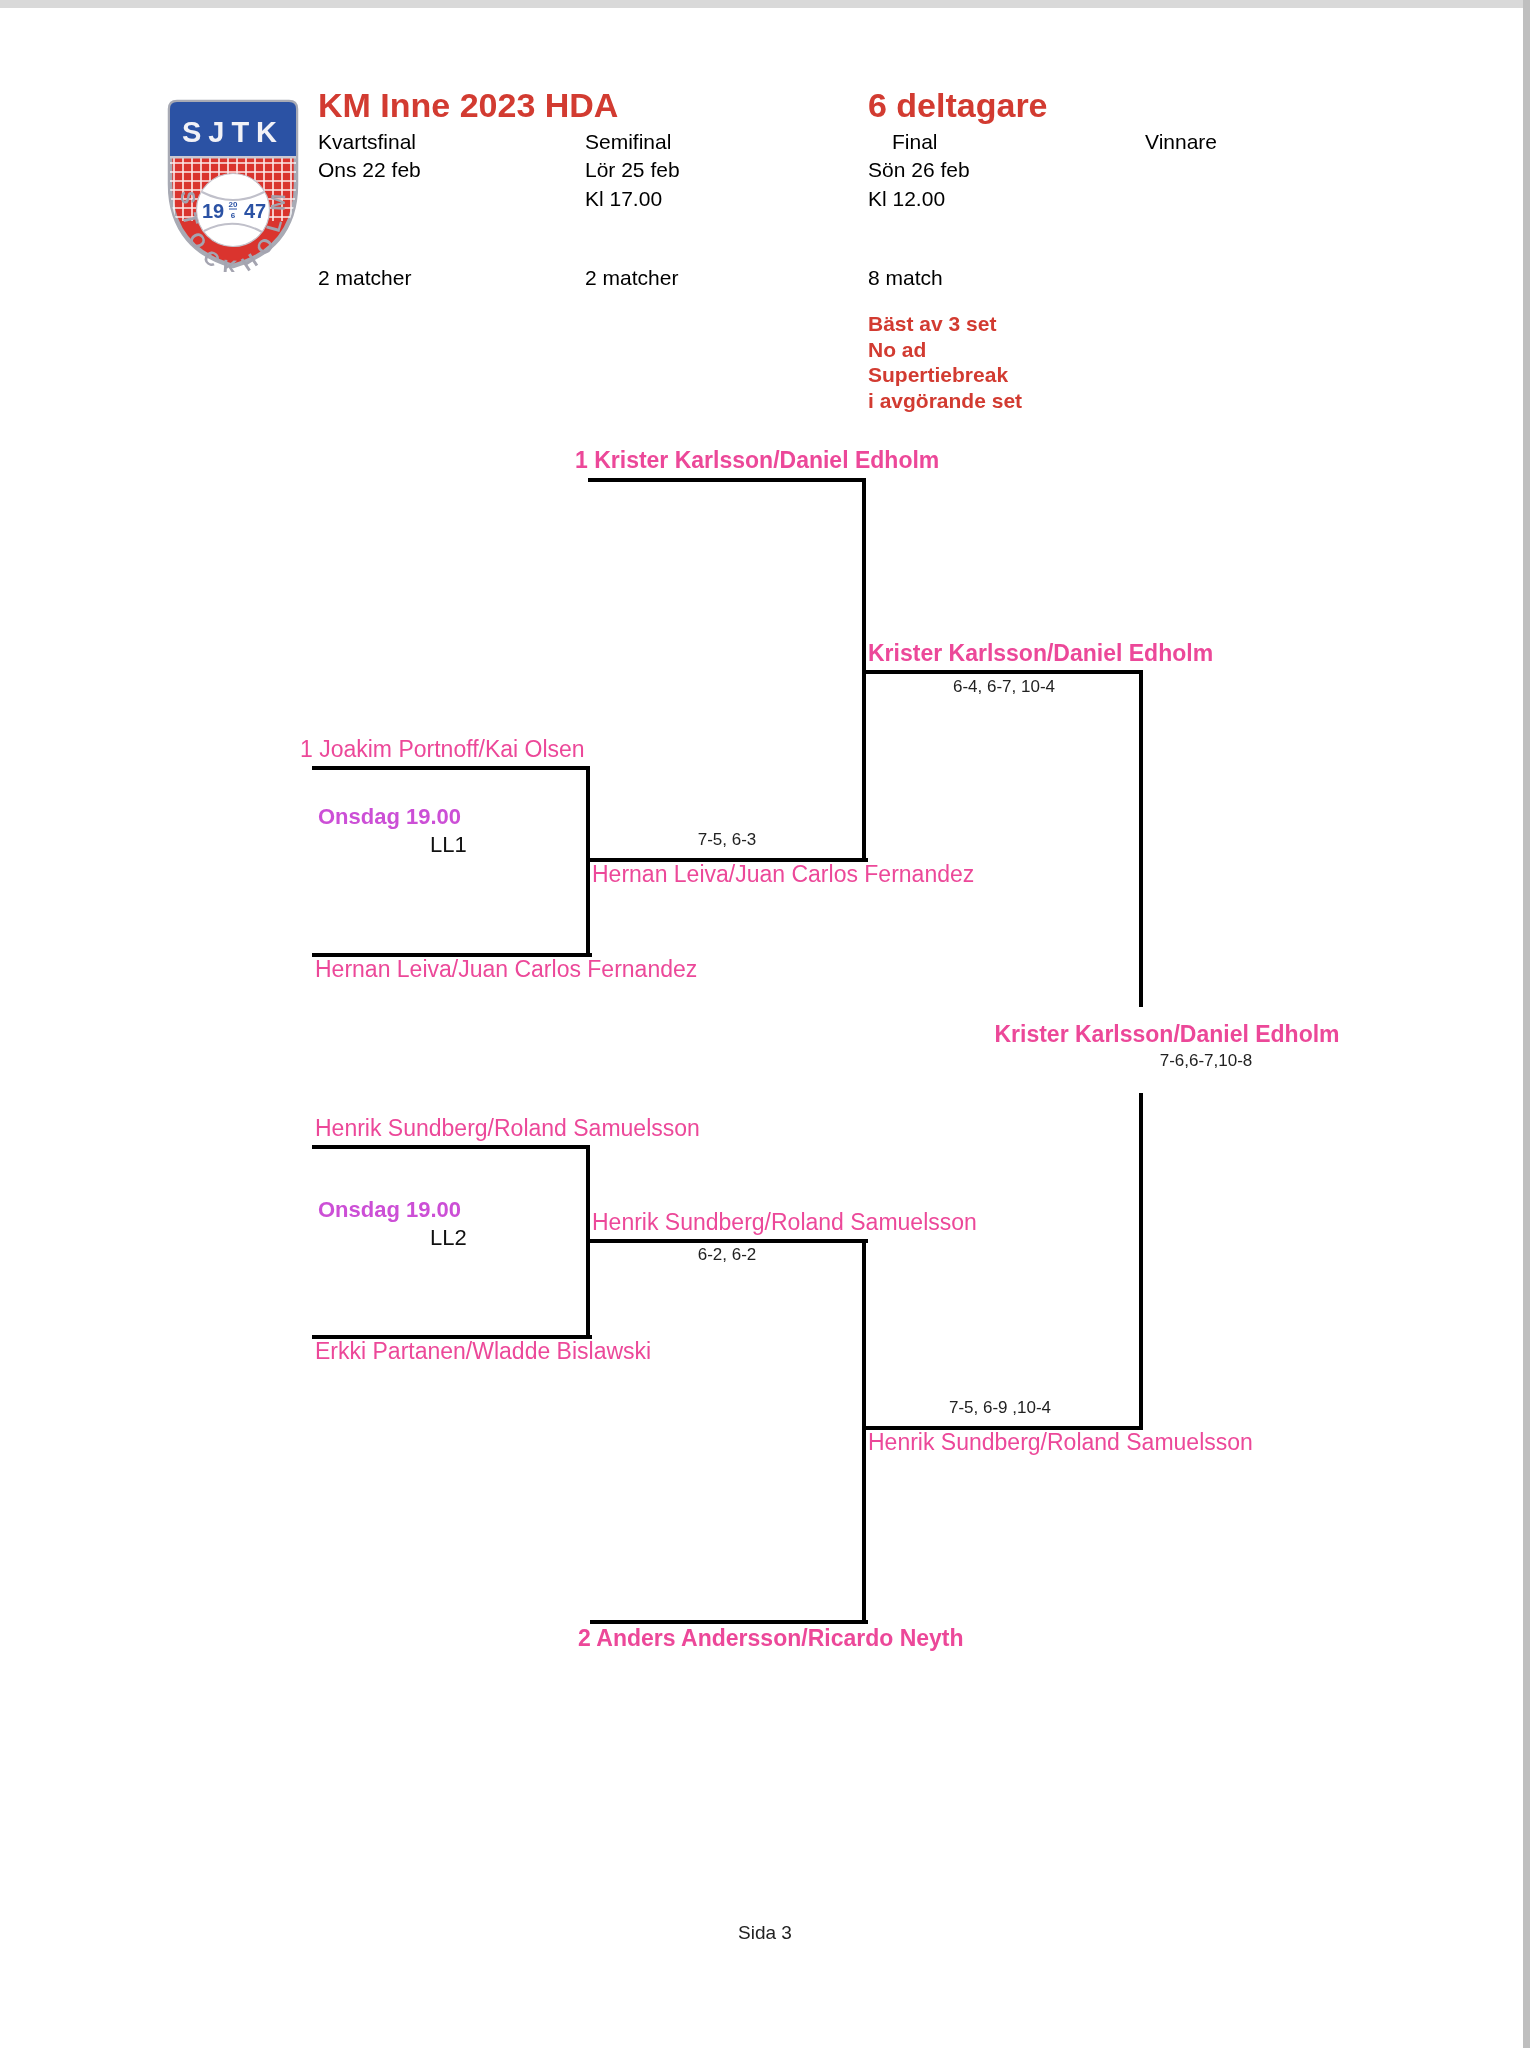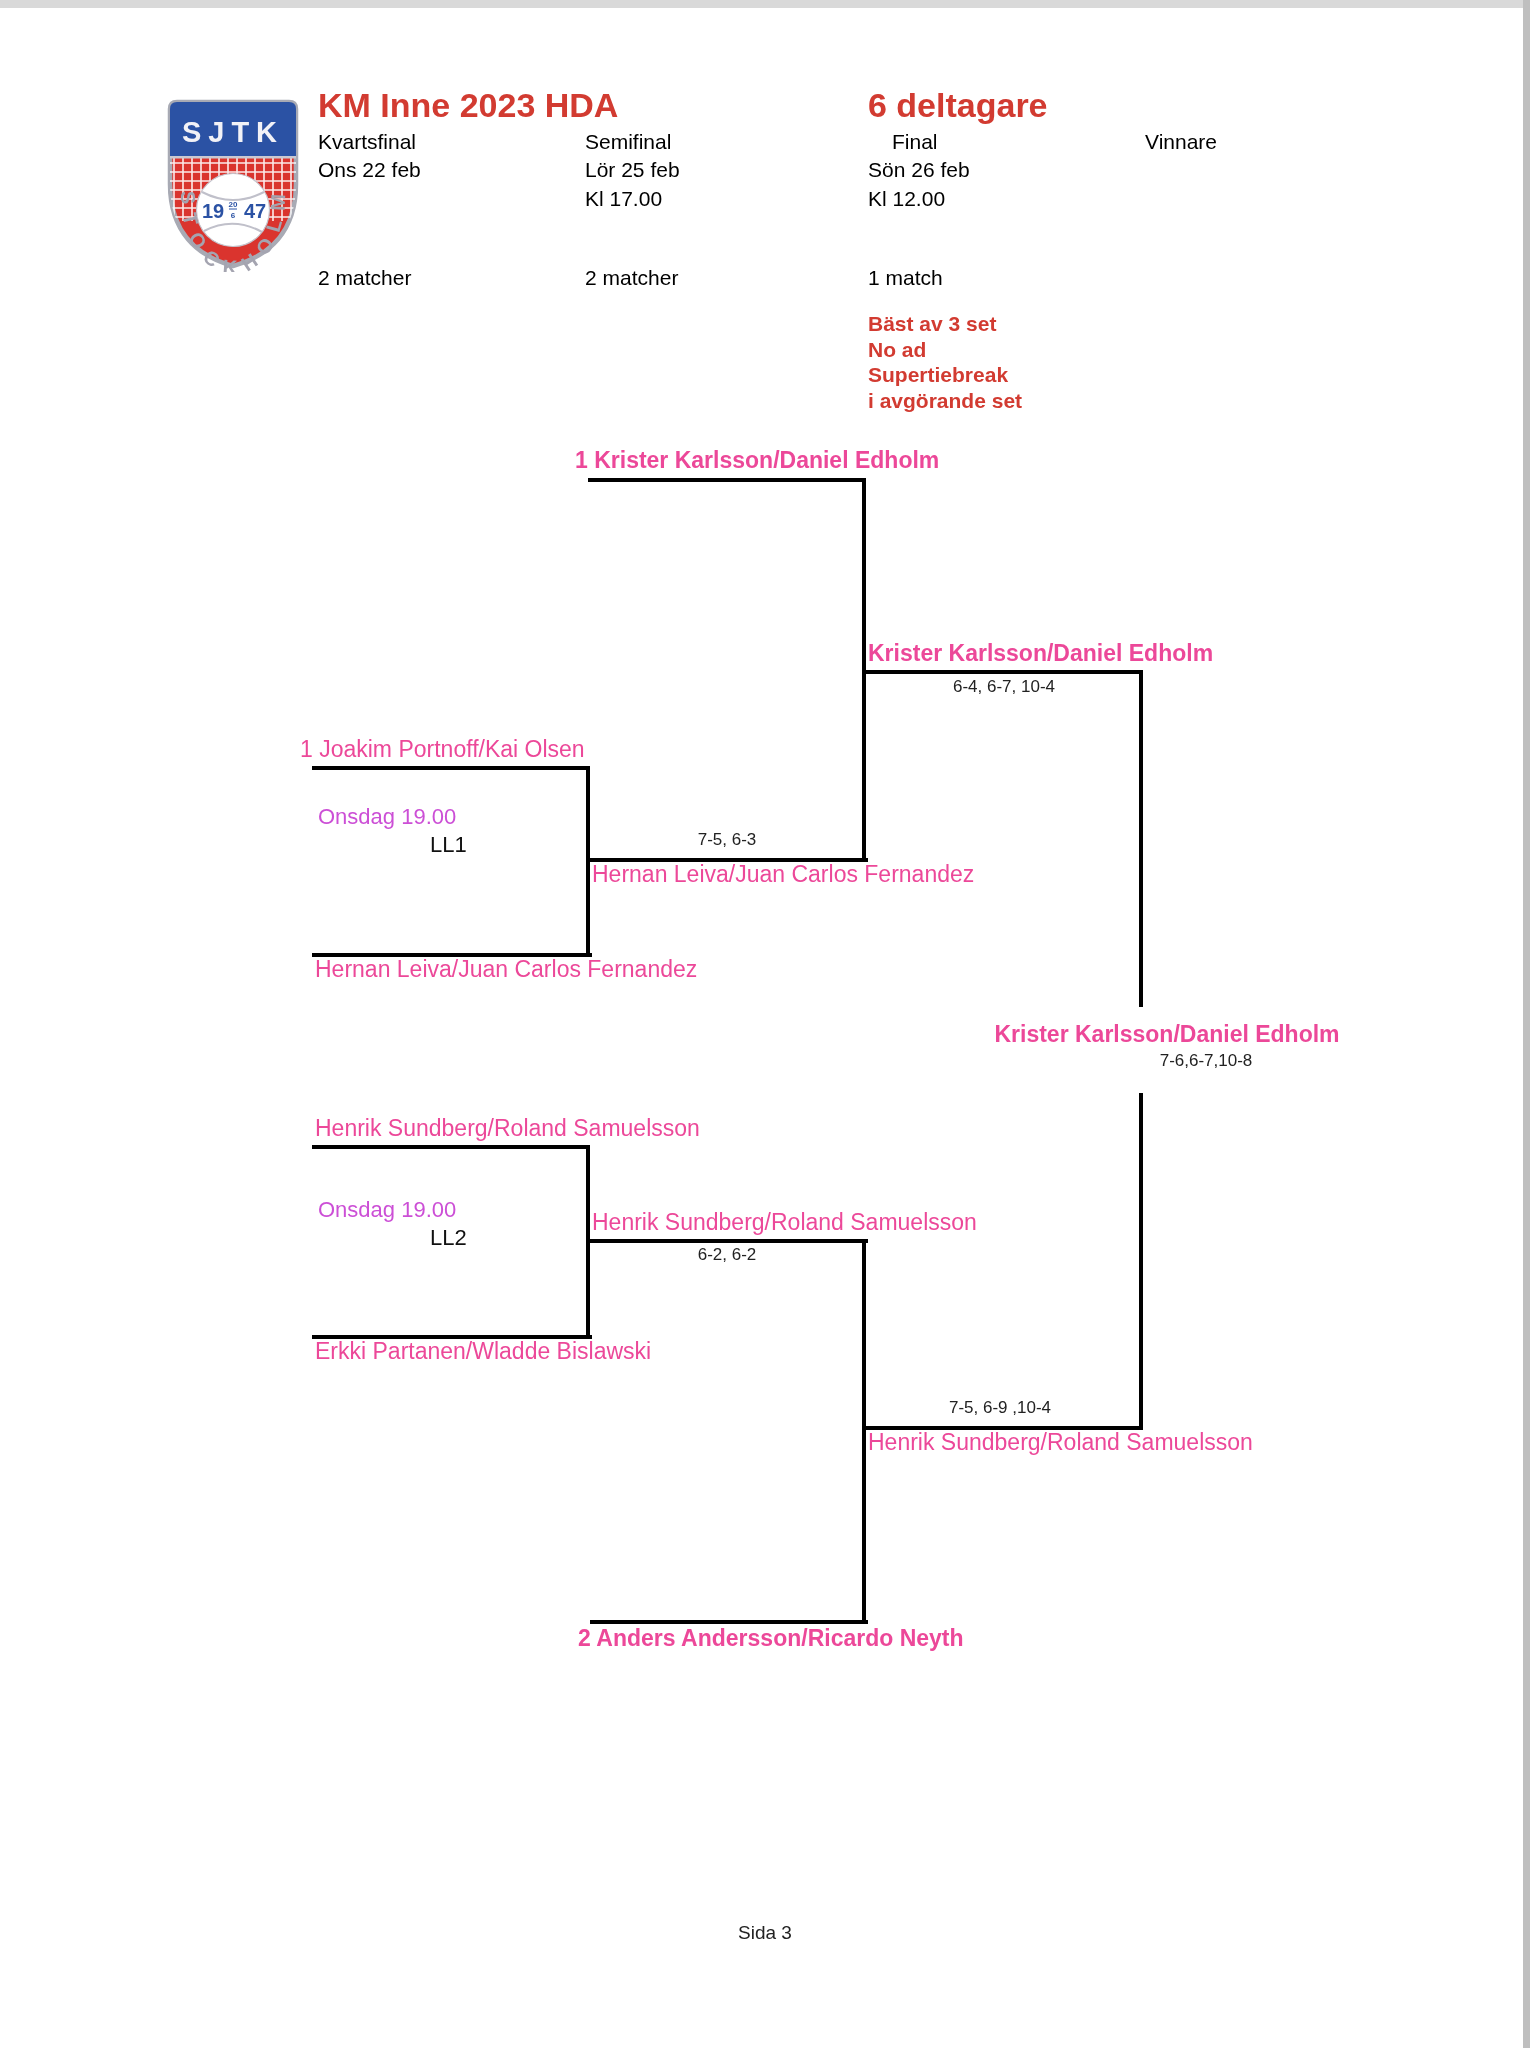--- a/index.html
+++ b/index.html
@@ -10,21 +10,21 @@
   }
   .edge-top{position:absolute;left:0;top:0;width:1530px;height:8px;background:#d9d9d9;}
   .edge-right{position:absolute;right:0;top:0;width:7px;height:2048px;background:#bfbfbf;}
   .abs{position:absolute;white-space:nowrap;line-height:1.12;}
   .title{font-size:34px;font-weight:bold;color:#d23b31;}
   .colhead{font-size:21px;color:#000000;}
   .rules{font-size:21px;font-weight:bold;color:#d23b31;line-height:1.22;}
   .name{font-size:23px;color:#ec4899;}
   .name.b{font-weight:bold;}
   .score{font-size:17px;color:#222;}
-  .sched{font-size:22px;font-weight:normal;color:#cc4fd6;}
+  .sched{font-size:22px;font-weight:bold;color:#cc4fd6;}
   .court{font-size:22px;color:#111;}
   .hline{position:absolute;height:4px;background:#000;}
   .vline{position:absolute;width:4px;background:#000;}
   .ctr{transform:translateX(-50%);}
   .footer{font-size:19px;color:#222;}
 </style>
 </head>
 <body>
 
 <div class="edge-top"></div>
@@ -97,21 +97,21 @@
 
 <div class="abs colhead" style="left:318px;top:158px;">Ons 22 feb</div>
 <div class="abs colhead" style="left:585px;top:158px;">Lör 25 feb</div>
 <div class="abs colhead" style="left:868px;top:158px;">Sön 26 feb</div>
 
 <div class="abs colhead" style="left:585px;top:187px;">Kl 17.00</div>
 <div class="abs colhead" style="left:868px;top:187px;">Kl 12.00</div>
 
 <div class="abs colhead" style="left:318px;top:266px;">2 matcher</div>
 <div class="abs colhead" style="left:585px;top:266px;">2 matcher</div>
-<div class="abs colhead" style="left:868px;top:266px;">1 match</div>
+<div class="abs colhead" style="left:868px;top:266px;">8 match</div>
 
 <div class="abs rules" style="left:868px;top:311px;">
   <div>Bäst av 3 set</div>
   <div>No ad</div>
   <div>Supertiebreak</div>
   <div>i avgörande set</div>
 </div>
 
 <div class="hline" style="left:588px;top:478px;width:278px;"></div>
 <div class="hline" style="left:866px;top:670px;width:277px;"></div>

